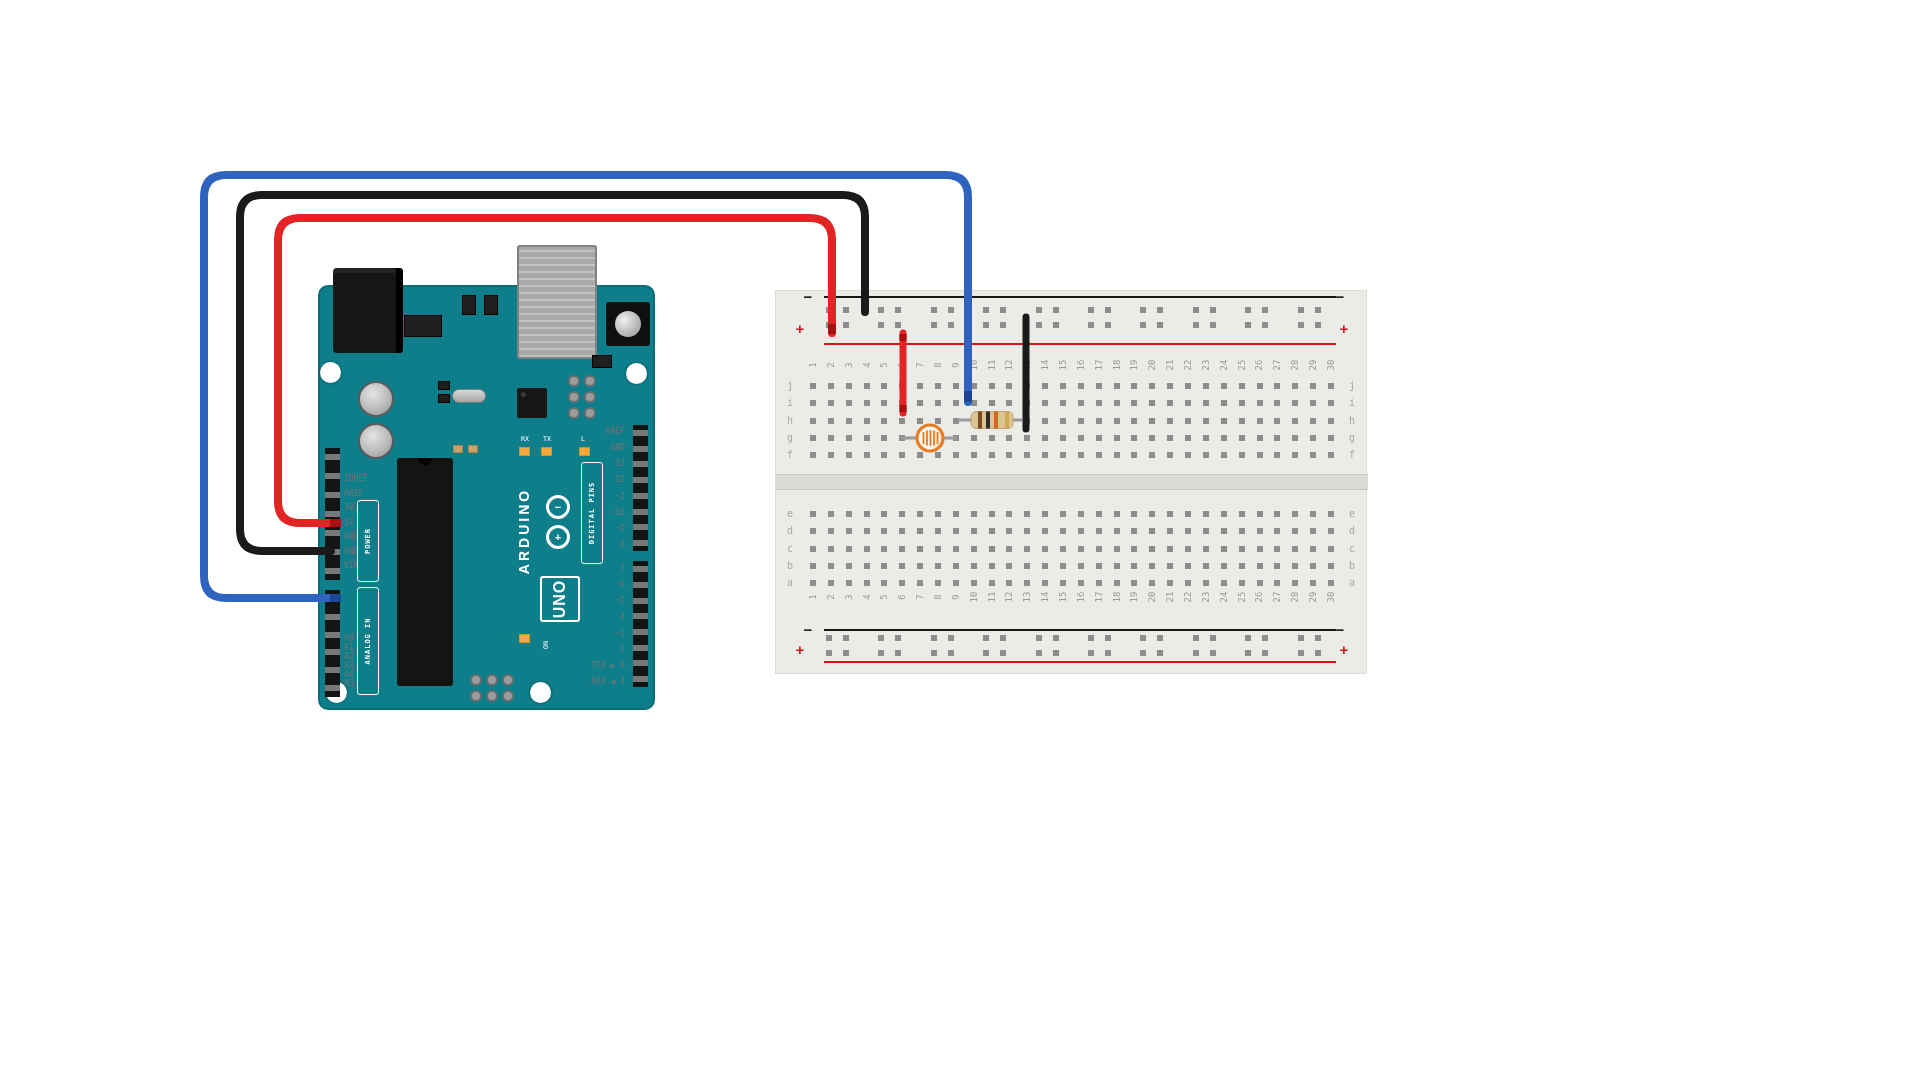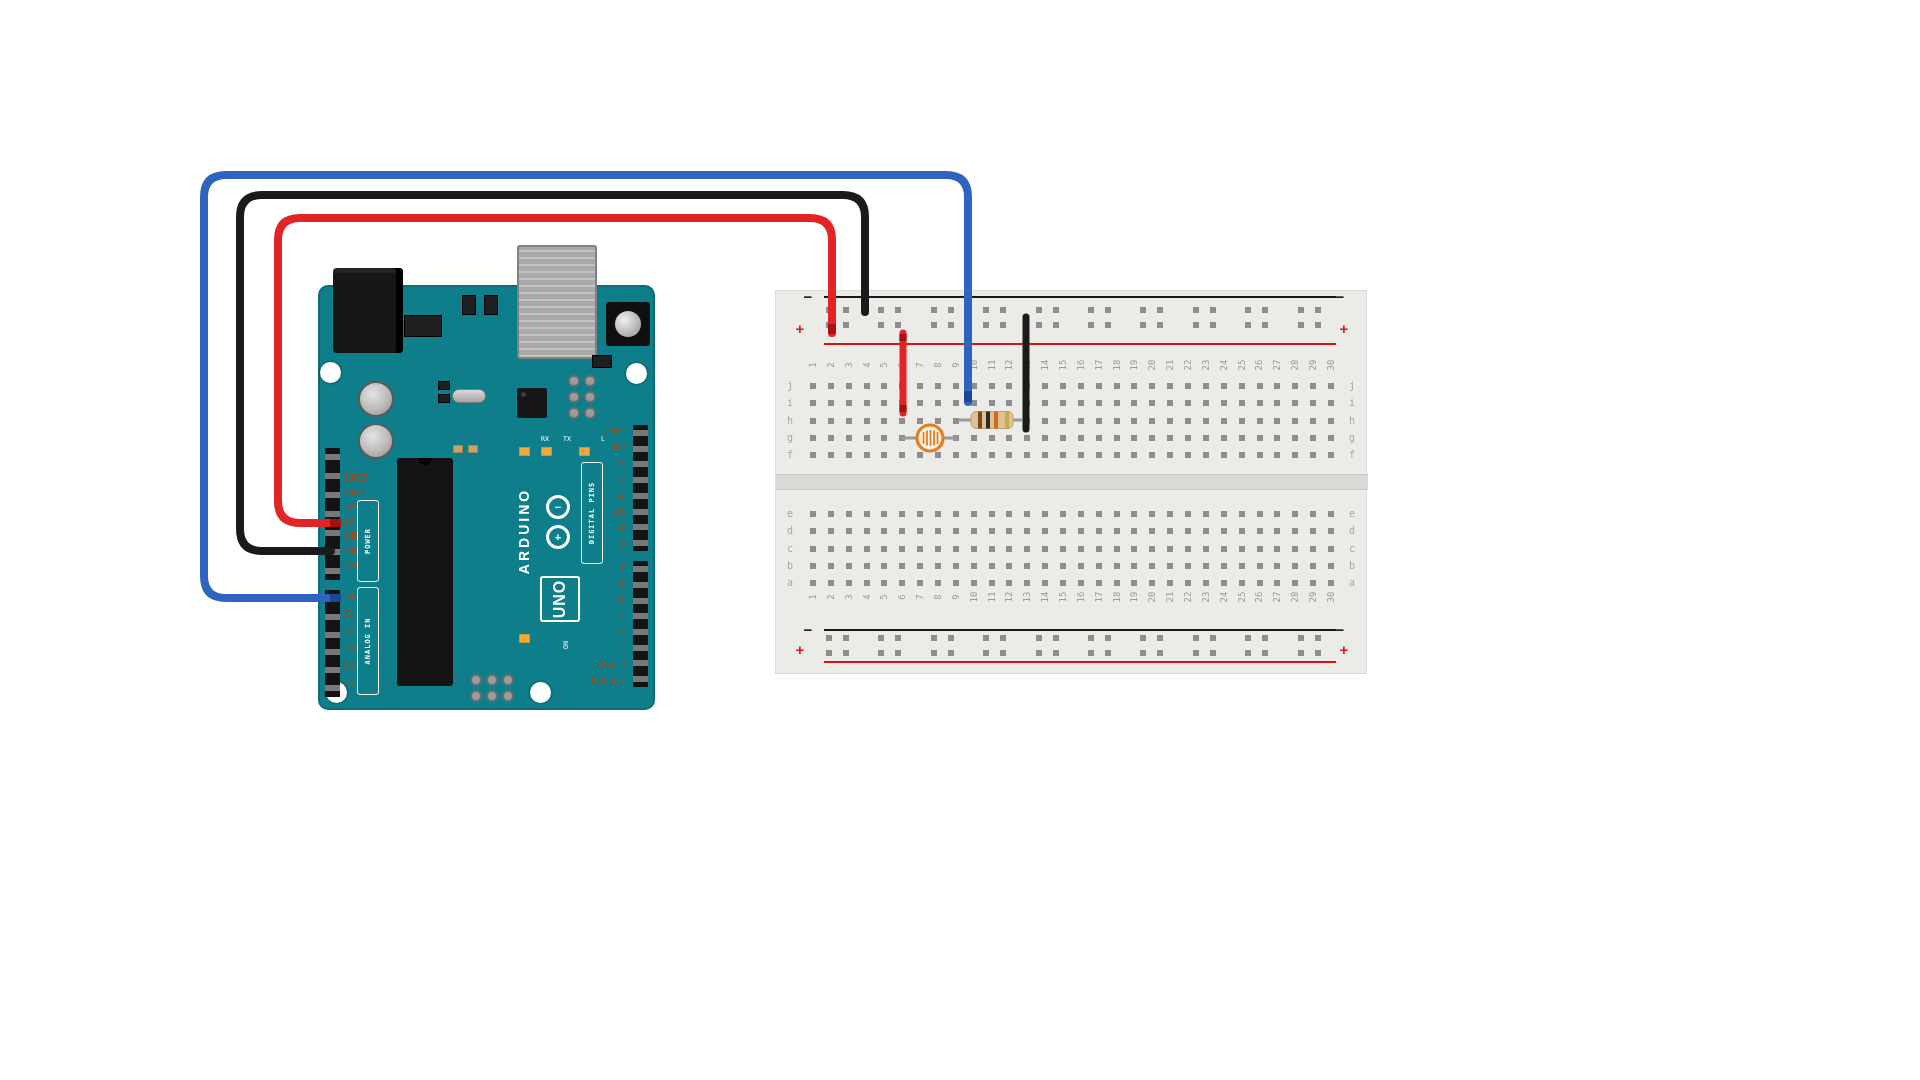--- a/index.html
+++ b/index.html
@@ -56,43 +56,43 @@
   .hdr{position:absolute;width:15px;background:#141414;}
   .hdr.h-power{left:7px;top:163px;height:132px;
     background-image:repeating-linear-gradient(180deg,transparent 0 6.4px,#787878 6.4px 12.4px,transparent 12.4px 18.85px);}
   .hdr.h-analog{left:7px;top:305px;height:107px;
     background-image:repeating-linear-gradient(180deg,transparent 0 6px,#787878 6px 12px,transparent 12px 17.8px);}
   .hdr.h-dtop{left:315px;top:140px;height:126px;
     background-image:repeating-linear-gradient(180deg,transparent 0 5px,#787878 5px 11px,transparent 11px 15.75px);}
   .hdr.h-dbot{left:315px;top:276px;height:126px;
     background-image:repeating-linear-gradient(180deg,transparent 0 5px,#787878 5px 11px,transparent 11px 15.75px);}
   .pin-labels{position:absolute;display:flex;flex-direction:column;justify-content:space-between;
-    color:#c2410c;font-family:"DejaVu Sans Mono","DejaVu Sans",monospace;}
+    color:#737373;font-family:"DejaVu Sans Mono","DejaVu Sans",monospace;}
   .pin-labels span{font-size:8px;line-height:9px;white-space:nowrap;}
   .pl-power{left:26px;top:189px;height:96px;}
-  .pl-analog{left:26px;top:308px;height:95px;}
+  .pl-analog{left:26px;top:308px;height:95px;justify-content:flex-end;}
   .pl-dtop{left:235px;width:72px;top:142px;height:122px;align-items:flex-end;text-align:right;}
   .pl-dbot{left:235px;width:72px;top:279px;height:122px;align-items:flex-end;text-align:right;}
   .section-box{position:absolute;border:1px solid #fff;border-radius:3px;display:flex;
     align-items:center;justify-content:center;}
   .section-box span{transform:rotate(-90deg);white-space:nowrap;color:#fff;font-weight:bold;
     font-family:"DejaVu Sans Mono","DejaVu Sans",monospace;font-size:7px;letter-spacing:1px;}
   .sb-power{left:39px;top:215px;width:20px;height:80px;}
   .sb-analog{left:39px;top:302px;width:20px;height:106px;}
   .sb-digital{left:263px;top:177px;width:20px;height:100px;}
   .brand{position:absolute;left:193px;top:183px;width:26px;height:125px;display:flex;
     align-items:center;justify-content:center;}
   .brand span{transform:rotate(-90deg);font-weight:bold;font-size:14px;color:#fff;letter-spacing:3px;white-space:nowrap;}
   .ring{position:absolute;width:24px;height:24px;border:3.5px solid #fff;border-radius:50%;
     box-sizing:border-box;display:flex;align-items:center;justify-content:center;
     color:#fff;font-weight:bold;font-size:11px;line-height:1;}
   .uno-box{position:absolute;left:222px;top:291px;width:40px;height:46px;border:2px solid #fff;
     border-radius:3px;box-sizing:border-box;display:flex;align-items:center;justify-content:center;}
   .uno-box span{transform:rotate(-90deg);font-weight:bold;font-size:16px;color:#fff;letter-spacing:1px;}
-  .tiny-label{position:absolute;color:#fff;font-family:"DejaVu Sans Mono","DejaVu Sans",monospace;font-size:6.5px;margin-left:20px;}
+  .tiny-label{position:absolute;color:#fff;font-family:"DejaVu Sans Mono","DejaVu Sans",monospace;font-size:6.5px;}
   .tiny-label.rot{transform:rotate(-90deg);}
   .led{position:absolute;width:11px;height:9px;background:#f5a93c;border:1px solid #c8982a;box-sizing:border-box;}
   .icsp{position:absolute;display:grid;gap:4px;}
   .icsp i{width:12px;height:12px;border-radius:50%;background:#9c9c9c;border:2px solid #6d6d6d;
     box-sizing:border-box;display:block;}
   .icsp.top{left:250px;top:90px;grid-template-columns:repeat(2,12px);}
   .icsp.bottom{left:152px;top:389px;grid-template-columns:repeat(3,12px);}
 
   #overlay{position:absolute;left:0;top:0;pointer-events:none;}
 </style>

